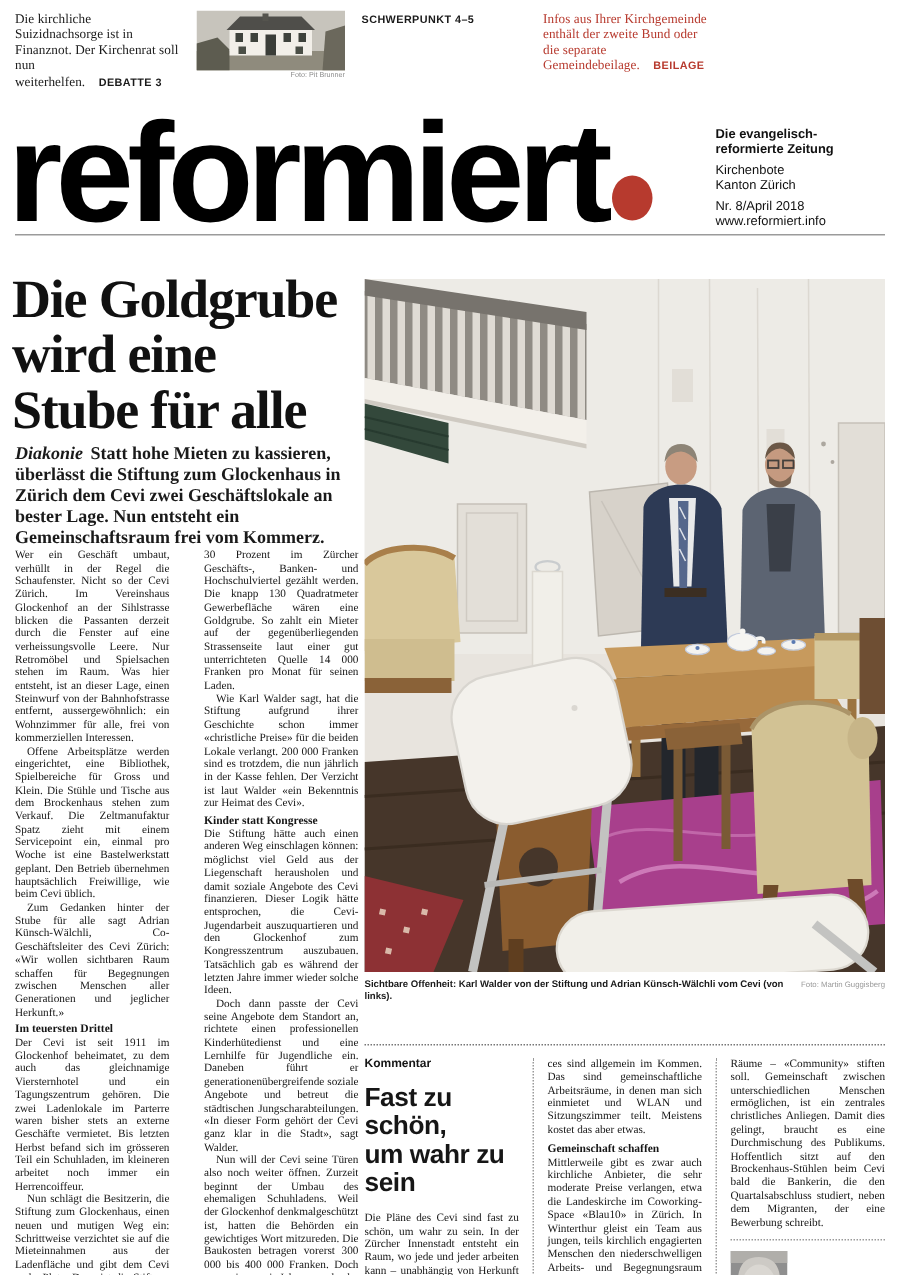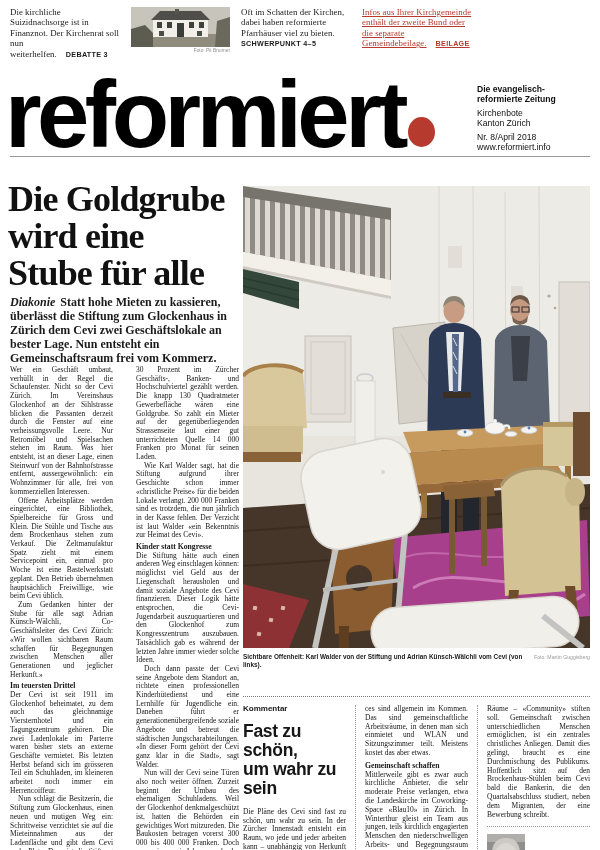--- a/index.html
+++ b/index.html
@@ -10,21 +10,21 @@
     font-family:"Liberation Serif", serif; color:#1a1a1a;
   }
   
   .top-strip { position:absolute; top:7px; left:10px; width:580px; display:flex; gap:11px; }
   .teaser { width:110px; font-size:8.8px; line-height:10.4px; letter-spacing:0.05px; }
   .teaser .ref {
     font-family:"Liberation Sans", sans-serif; font-weight:bold;
     font-size:7.2px; letter-spacing:0.3px; margin-left:9px; white-space:nowrap;
   }
   .teaser .ref.block { display:block; margin-left:0; margin-top:1px; }
-  .teaser.red { color:#b73a2e;text-decoration:underline; }
+  .teaser.red { color:#b73a2e; }
   .teaser.red .ref { color:#b73a2e; }
   .teaser-photo { width:99px; flex:none; }
   .teaser-photo svg { display:block; width:99px; height:40px; }
   .photo-credit-sm {
     font-family:"Liberation Sans", sans-serif; font-size:4.8px;
     color:#8d8d8d; text-align:right; margin-top:1px;
   }
   
   .logo {
     position:absolute; left:5px; top:68px; height:96px;
@@ -112,21 +112,21 @@
         <rect x="58" y="15" width="5" height="6" fill="#3e423c"></rect>
         <rect x="68" y="15" width="5" height="6" fill="#3e423c"></rect>
         <rect x="46" y="16" width="7" height="14" fill="#3a3d38"></rect>
         <rect x="28" y="24" width="5" height="5" fill="#4a4e46"></rect>
         <rect x="66" y="24" width="5" height="5" fill="#4a4e46"></rect>
         <rect x="44" y="2" width="4" height="5" fill="#55544e"></rect>
       </svg>
       <div class="photo-credit-sm">Foto: Pit Brunner</div>
     </div>
     <div class="teaser">
-      <span>Oft im Schatten der Kirchen, dabei haben reformierte Pfarrhäuser viel zu bieten.</span><span class="ref block">SCHWERPUNKT 4–5</span>
+      <span class="ref block">SCHWERPUNKT 4–5</span>
     </div>
     <div class="teaser red">
       <span>Infos aus Ihrer Kirchgemeinde enthält der zweite Bund oder die separate Gemeindebeilage.</span><span class="ref">BEILAGE</span>
     </div>
   </div>
 
   <div class="logo"><span>reformiert</span><span class="logo-dot"></span></div>
   <div class="mast-info">
     <div class="mast-group b">
       <div>Die evangelisch-</div>

